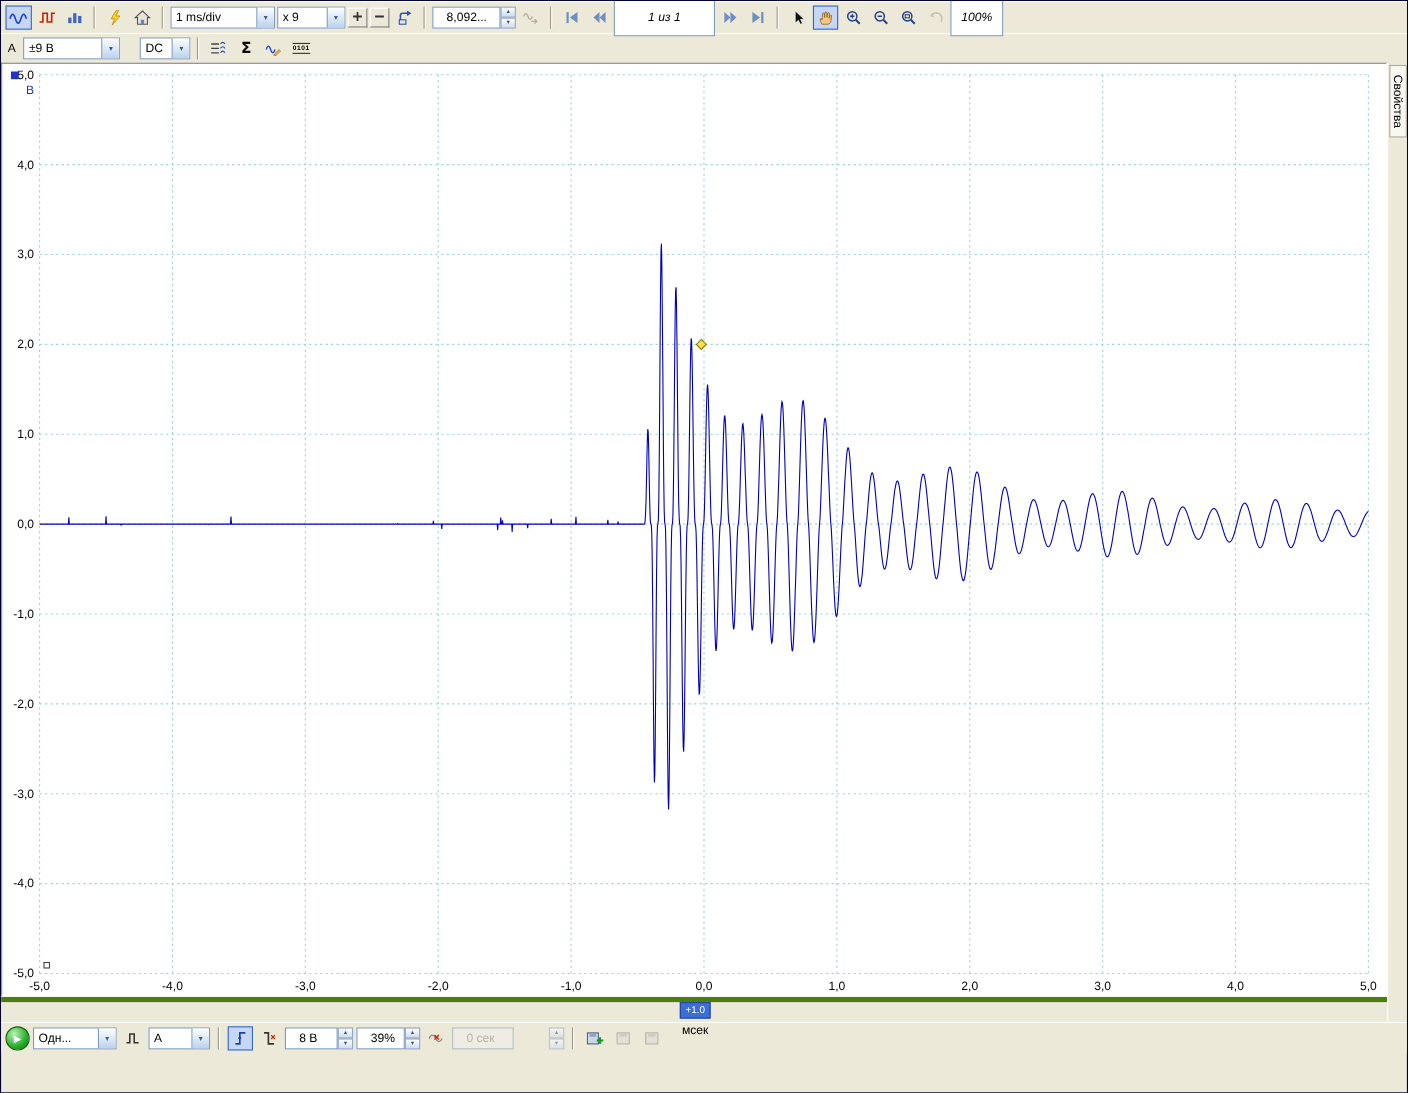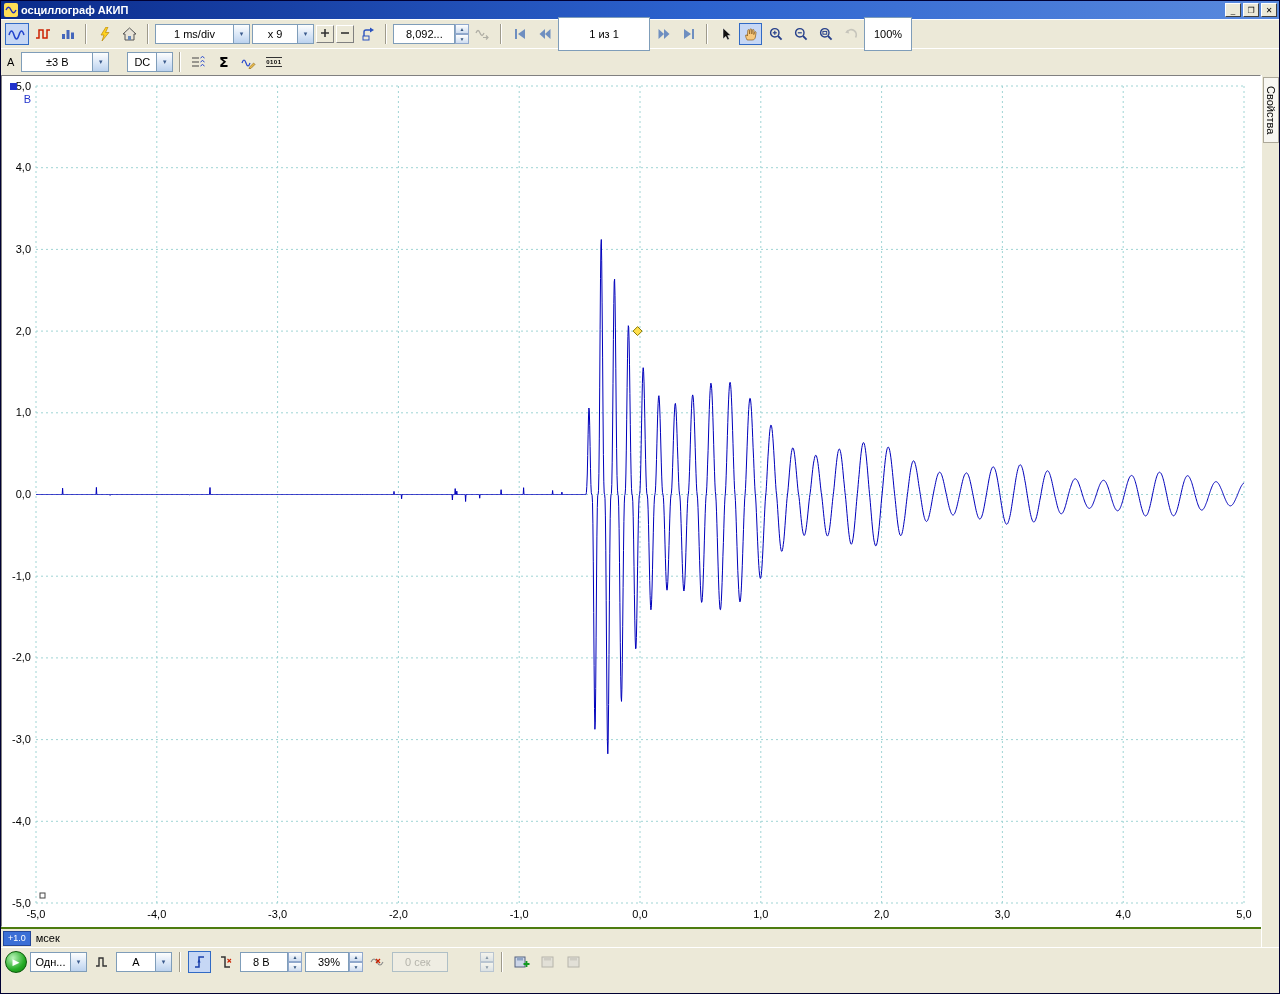--- a/index.html
+++ b/index.html
@@ -15,61 +15,51 @@
   
   .toolbar{height:28px;display:flex;align-items:center;padding:0 4px;gap:2px;border-top:1px solid #fff;background:#ece9d8;}
   .ch-bar{height:26px;}
   .tb-btn{min-width:23px;height:22px;display:flex;align-items:center;justify-content:center;border:1px solid transparent;background:transparent;padding:0 2px;}
   .tb-btn.active{background:#c6d7f5;border:1px solid #316ac5;}
   .tb-btn.disabled{opacity:.45;filter:grayscale(100%);}
   .tb-btn svg{display:block;}
   .sq-btn{width:18px;height:18px;background:#ece9d8;border:1px solid;border-color:#fff #808080 #808080 #fff;display:flex;align-items:center;justify-content:center;padding:0;}
   .sep{width:0;height:20px;border-left:1px solid #9e9a8b;border-right:1px solid #fff;margin:0 4px;}
   .field,.combo,.spin-box{border:1px solid #7f9db9;background:#fff;height:20px;box-sizing:border-box;display:flex;align-items:center;font-size:11px;}
-  .combo .val{padding:0 4px;flex:1;white-space:nowrap;overflow:hidden;text-align:center;}
+  .combo .val{padding:0 4px;flex:1;white-space:nowrap;overflow:hidden;}
   .combo .drop{width:15px;height:100%;background:linear-gradient(#fdfefe,#d6e4f6 60%,#bcd2ee);border-left:1px solid #7f9db9;display:flex;align-items:center;justify-content:center;font-size:7px;color:#3a5a8c;}
   .spin{display:flex;align-items:center;}
   .spin .spin-box{padding:0 12px;}
   .spin .btns{width:14px;height:20px;display:flex;flex-direction:column;margin-left:0;}
   .spin .btns .sb{flex:1;font-size:5px;display:flex;align-items:center;justify-content:center;background:linear-gradient(#fdfefe,#cfddf0);border:1px solid #90a8cc;color:#35567f;padding:0;}
-  .field{justify-content:center;padding:16px 4px;}
+  .field{justify-content:center;padding:16px 4px;font-style:italic;}
   .disabled-ctl{opacity:.55;gap:32px;}
   .disabled-ctl .spin-box{color:#888;background:#f2f1ec;}
   .ch-label{font-weight:normal;padding:0 5px 0 2px;}
   .sigma{font-size:14px;font-weight:bold;font-family:"DejaVu Sans",sans-serif;}
   .digital{font-size:6px;font-weight:bold;letter-spacing:.5px;border-top:1px solid #333;border-bottom:1px solid #333;padding:1px 0;}
   
   .main-wrap{display:flex;height:872px;}
   .left-col{flex:1;display:flex;flex-direction:column;min-width:0;}
   .plot-panel{flex:1;background:#fff;border:1px solid;border-color:#808080 #fff #fff #808080;position:relative;overflow:hidden;}
   .plot-inner{position:absolute;inset:0;}
   svg text.tick{font:11px "Liberation Sans",sans-serif;fill:#000;}
-  .status{height:18px;background:#ece9d8;display:flex;align-items:center;gap:5px;padding-left:2px;border-top:2px solid #4d7c0f;}
+  .status{height:18px;background:#ece9d8;display:flex;align-items:center;gap:5px;padding-left:2px;border-top:5px solid #4d7c0f;flex-direction:column;}
   .badge{background:#3b6fd6;color:#fff;font-size:9px;line-height:11px;padding:1px 4px;border:1px solid #24479a;}
   .props-strip{width:17px;background:#ece9d8;border-left:1px solid #fff;display:flex;flex-direction:column;align-items:center;}
   .props-tab{writing-mode:vertical-rl;font-size:11px;background:#f8f7f2;border:1px solid #aca899;margin-top:2px;padding:8px 1px;white-space:nowrap;}
   
   .bottombar{height:28px;display:flex;align-items:center;gap:3px;padding:0 4px;background:#ece9d8;border-top:1px solid #fff;}
   .play-btn{width:22px;height:22px;border-radius:50%;background:radial-gradient(circle at 35% 30%,#b8f3b8,#27ad27 60%,#0d7a0d);border:1px solid #0a5a0a;color:#fff;display:flex;align-items:center;justify-content:center;font-size:9px;padding:0;}
 </style>
 </head>
 <body>
 
 <div class="window">
 
-  <div class="titlebar">
-    <span class="app-ic"><svg width="14" height="14" viewBox="0 0 14 14">
-          <rect width="14" height="14" rx="2" fill="#ffdd55"></rect>
-          <path d="M2 7 Q4.5 1.5 7 7 T12 7" stroke="#2233bb" fill="none" stroke-width="1.4"></path>
-        </svg></span>
-    <span class="ttl">осциллограф АКИП</span>
-    <button class="winbtn">_</button>
-    <button class="winbtn">❐</button>
-    <button class="winbtn">✕</button>
-  </div>
 
 
   <div class="toolbar">
     <button class="tb-btn active">
         <span>
           <svg width="18" height="14" viewBox="0 0 18 14">
             <path d="M1 8 Q3.5 0 6 8 Q8.5 16 11 8 Q13.5 0 16 8" fill="none" stroke="#2244cc" stroke-width="1.5"></path>
           </svg>
         </span>
       </button>
@@ -233,21 +223,21 @@
             <polygon points="1.2,5.8 5.4,6.6 3.4,2.8" fill="#9a9a9a"></polygon>
           </svg>
         </span>
       </button>
     <div class="field" style="width:48px">100%</div>
   </div>
 
   <div class="toolbar ch-bar">
     <span class="ch-label">A</span>
     <div class="combo" style="width:88px">
-      <span class="val">±3 В</span>
+      <span class="val">±9 В</span>
       <span class="drop">▾</span>
     </div>
     <div class="combo" style="width:46px;margin-left:16px">
       <span class="val">DC</span>
       <span class="drop">▾</span>
     </div>
     <span class="sep"></span>
     <button class="tb-btn">
         <span>
           <svg width="15" height="14" viewBox="0 0 15 14">
@@ -332,21 +322,21 @@
         <span>мсек</span>
       </div>
     </div>
     <div class="props-strip">
       <div class="props-tab">Свойства</div>
     </div>
   </div>
 
   <div class="bottombar">
     <button class="play-btn">▶</button>
-    <div class="combo" style="width:57px">
+    <div class="combo" style="width:76px">
       <span class="val">Одн...</span>
       <span class="drop">▾</span>
     </div>
     <button class="tb-btn">
         <span>
           <svg width="14" height="14" viewBox="0 0 14 14">
             <path d="M1 11 h3 V3 h4 v8 h4" fill="none" stroke="#333" stroke-width="1.4"></path>
           </svg>
         </span>
       </button>

